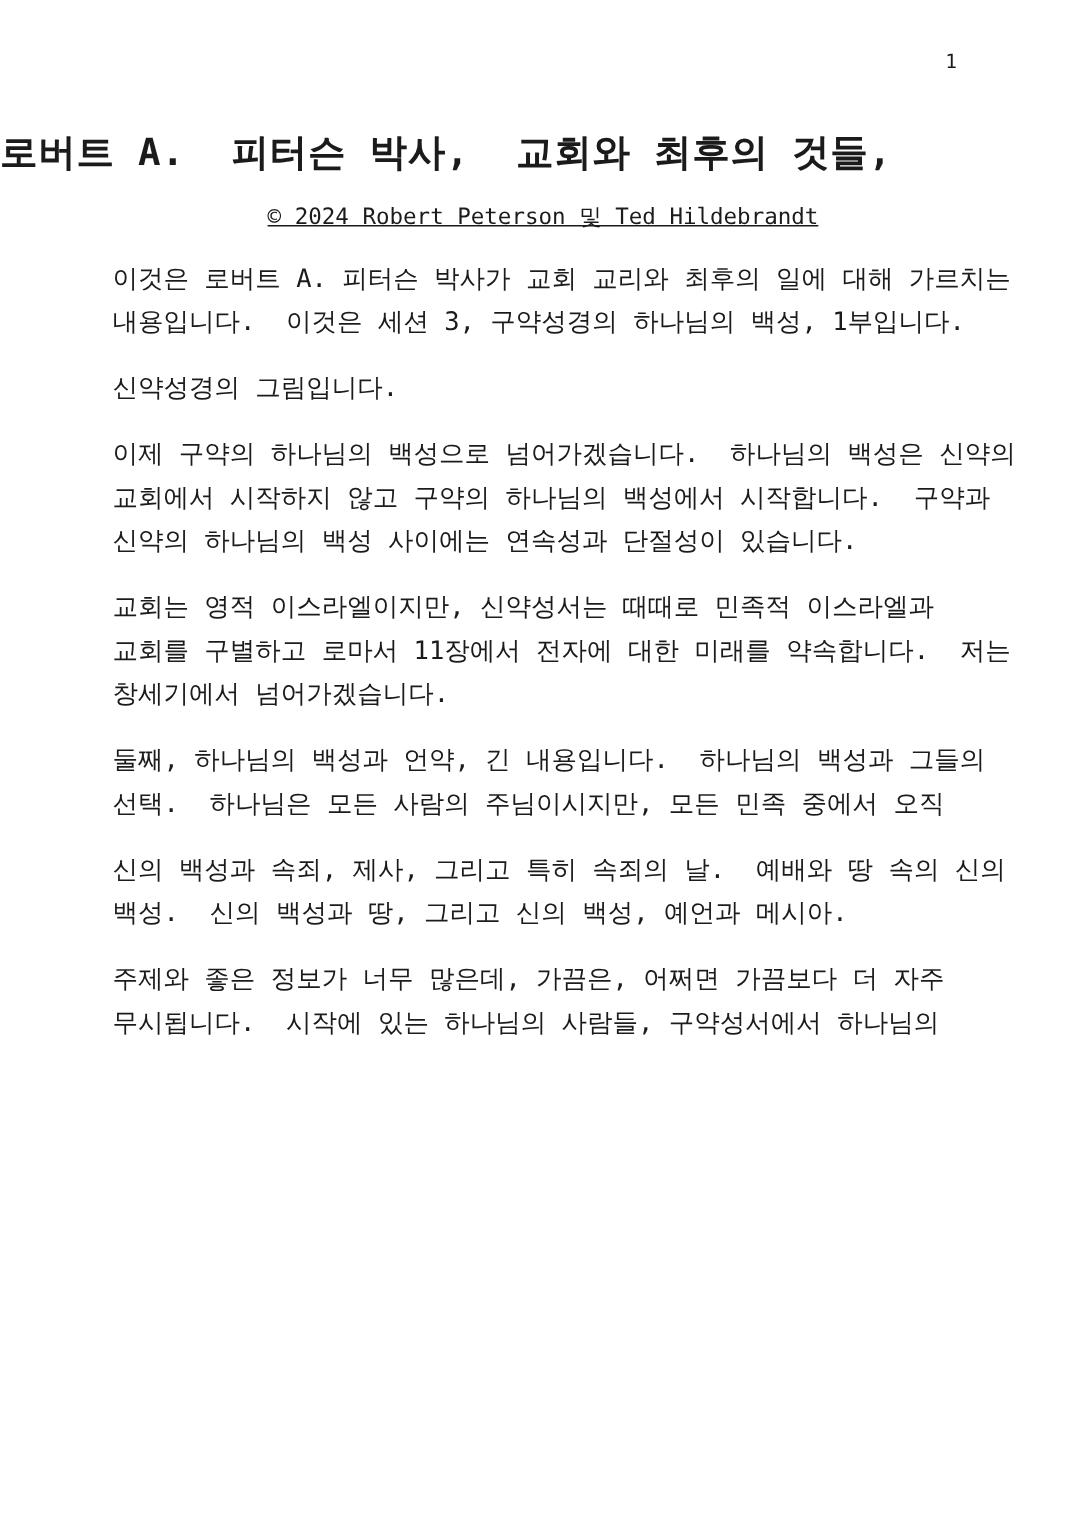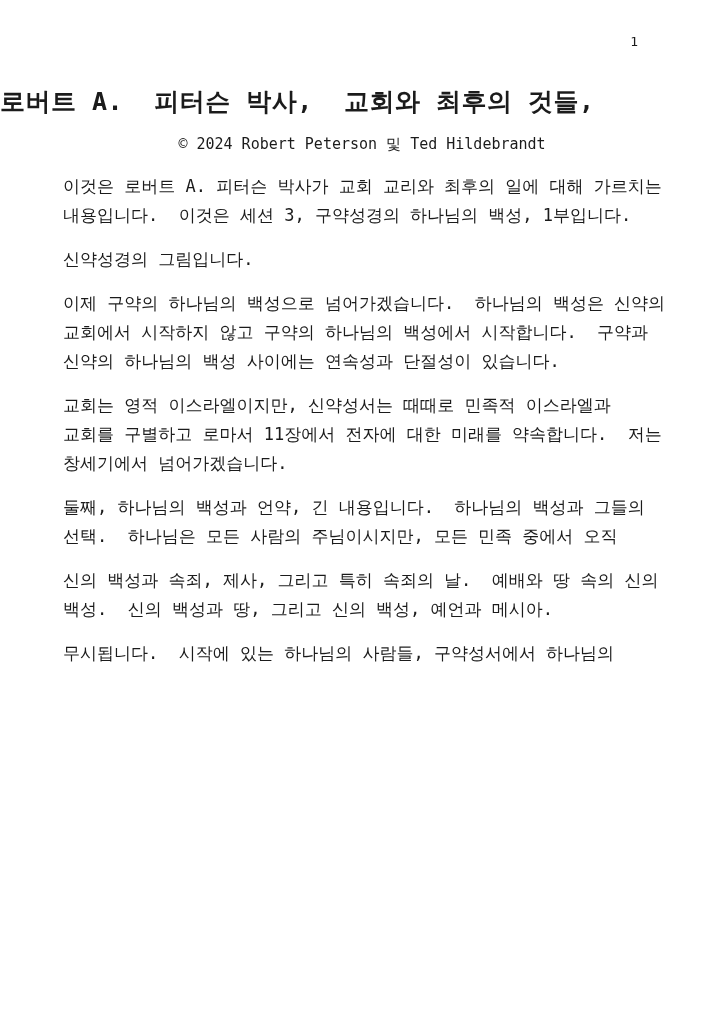--- a/index.html
+++ b/index.html
@@ -34,29 +34,30 @@
   .title-line {
     display: block;
     white-space: pre;
   }
   .copyright {
     margin-top: 6px;
     text-align: center;
     font-size: 15px;
     line-height: 20px;
     white-space: pre;
+    text-decoration: underline;
   }
   .doc-body {
     margin: 18px 0 0 63px;
     width: 612px;
     font-size: 17px;
     line-height: 29px;
   }
   .para {
-    margin: 0 0 15px 0;
+    margin: 0 0 15px 12px;
   }
   .text-line {
     white-space: pre;
   }
 </style>
 </head>
 <body>
 
 <div class="page">
 
@@ -96,17 +97,18 @@
       <div class="text-line">선택.  하나님은 모든 사람의 주님이시지만, 모든 민족 중에서 오직</div>
     </div>
 
 
     <div class="para">
       <div class="text-line">신의 백성과 속죄, 제사, 그리고 특히 속죄의 날.  예배와 땅 속의 신의</div>
       <div class="text-line">백성.  신의 백성과 땅, 그리고 신의 백성, 예언과 메시아.</div>
     </div>
 
     <div class="para">
+      <div class="text-line">주제와 좋은 정보가 너무 많은데, 가끔은, 어쩌면 가끔보다 더 자주</div>
       <div class="text-line">무시됩니다.  시작에 있는 하나님의 사람들, 구약성서에서 하나님의</div>
     </div>
 
   </div>
 </div>
 
 </body></html>

